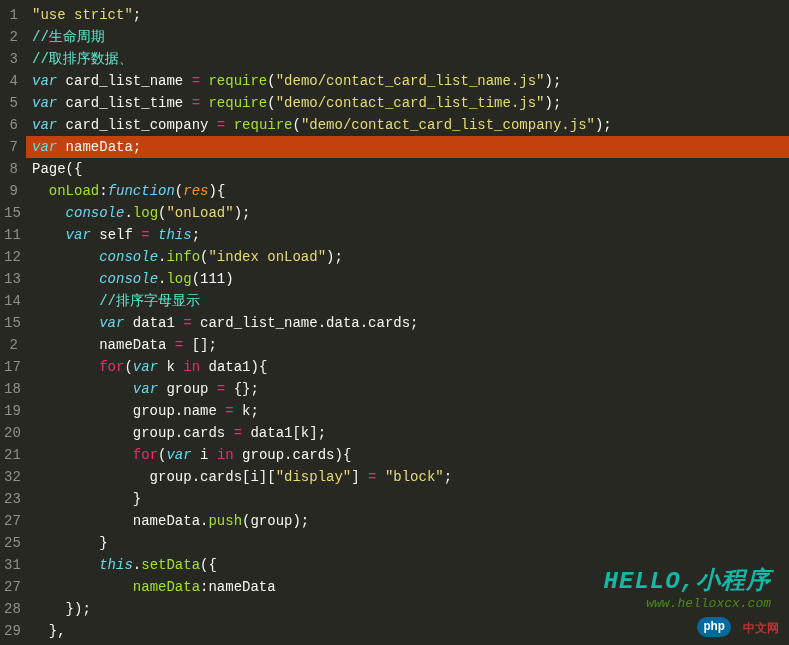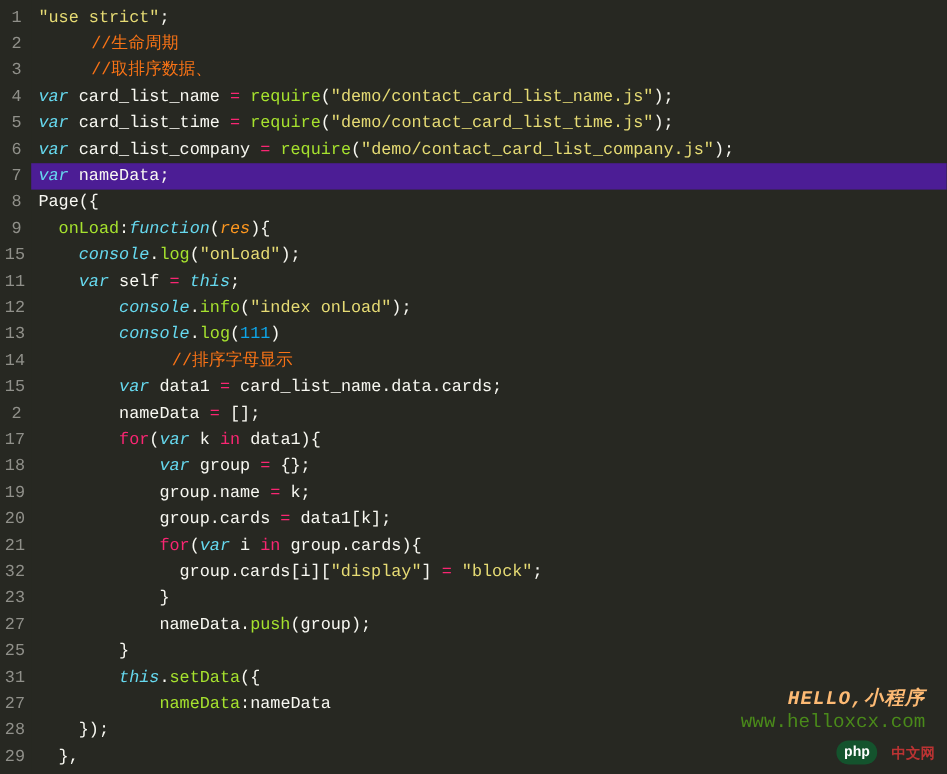--- a/index.html
+++ b/index.html
@@ -29,43 +29,43 @@
     line-height: 22px;
   }
   .gutter div { height: 22px; }
   .code {
     flex: 1;
     padding: 4px 0 4px 6px;
     line-height: 22px;
     white-space: pre;
   }
   .code .line { height: 22px; display: block; }
-  .line.hl { background: #4c1d95; margin-left: -6px; padding-left: 6px; }
+  .line.hl { background: #c2410c; margin-left: -6px; padding-left: 6px; }
   .s-str { color: #e6db74; }
-  .s-com { color: #f97316; margin-left: 44px; }
+  .s-com { color: #5eead4; }
   .s-kw  { color: #66d9ef; font-style: italic; }
   .s-func{ color: #a6e22e; text-align: center; }
   .s-op  { color: #f92672; }
-  .s-num { color: #0ea5e9; margin-top: 32px; }
+  .s-num { color: #ffffff; margin-top: 32px; }
   .s-id  { color: #f8f8f2; }
   .s-orange { color: #fd971f; font-style: italic; }
   .watermark {
     position: absolute;
     right: 18px;
     bottom: 34px;
     text-align: right;
     pointer-events: none;
   }
-  .watermark .l1 { color: #fdba74; font-size: 16px; font-weight: bold; font-style: italic; letter-spacing:1px;}
-  .watermark .l2 { color: #4a8a1a; font-size: 16px; }
+  .watermark .l1 { color: #14b8a6; font-size: 24px; font-weight: bold; font-style: italic; letter-spacing:1px;}
+  .watermark .l2 { color: #4a8a1a; font-size: 13px; font-style: italic; }
   .php-badge {
     position: absolute;
     right: 58px;
     bottom: 8px;
-    background: #14532d;
+    background: #0369a1;
     color: #fff;
     font-size: 12px;
     padding: 3px 6px;
     border-radius: 10px;
     font-weight: bold;
   }
   .php-cn {
     position: absolute;
     right: 10px;
     bottom: 8px;

